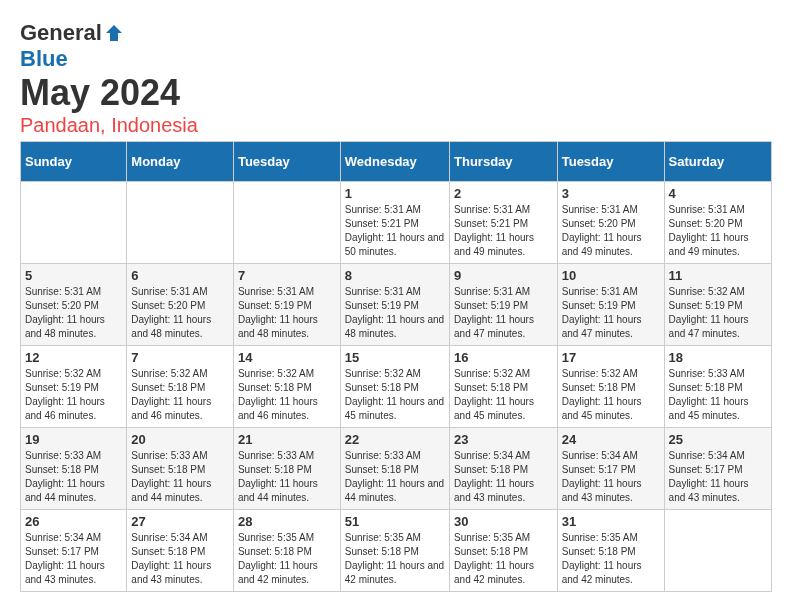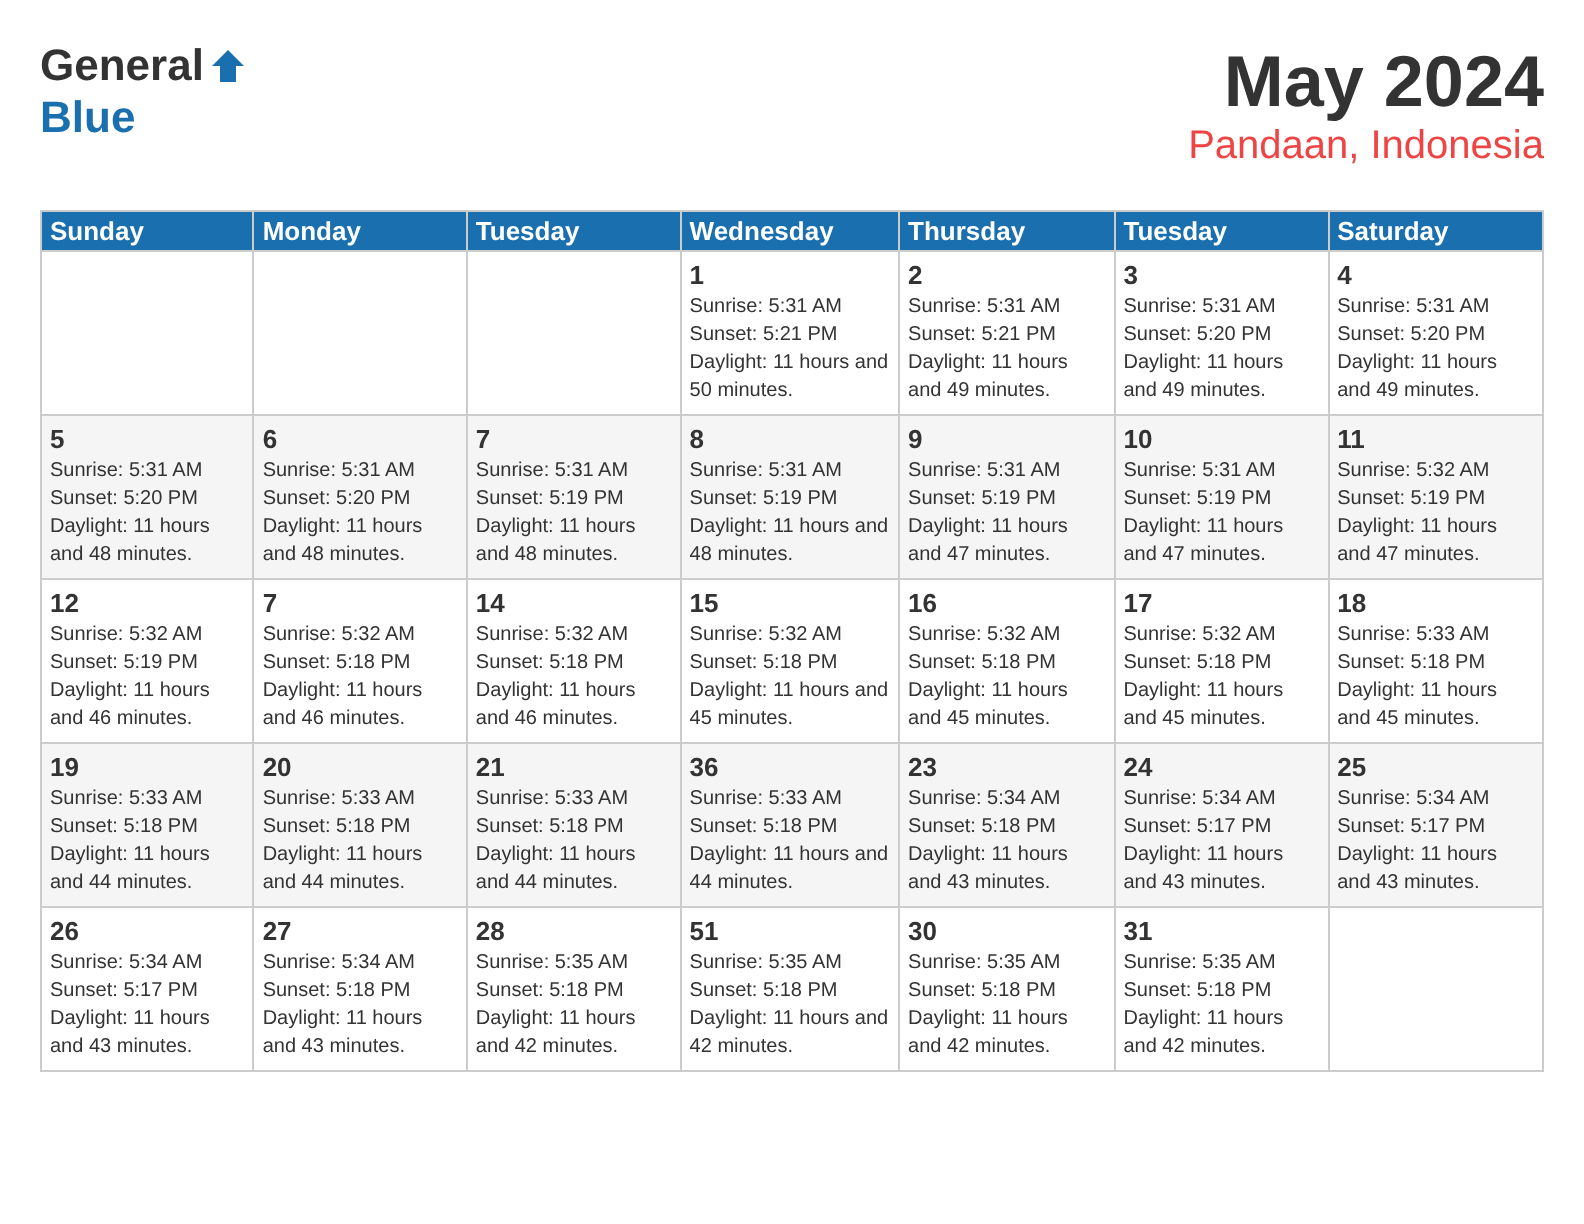--- a/index.html
+++ b/index.html
@@ -7,21 +7,22 @@
       font-family: Arial, sans-serif;
       background: #fff;
       width: 792px;
       min-height: 612px;
       padding: 20px;
     }
     .header {
       display: flex;
       justify-content: space-between;
       align-items: flex-start;
-      margin-bottom: 20px;
+      margin-bottom: 4px;
+      flex-direction: column;
     }
     .logo {
       display: flex;
       flex-direction: column;
       align-items: flex-start;
     }
     .logo-text {
       display: flex;
       align-items: center;
     }
@@ -34,39 +35,38 @@
       font-size: 22px;
       font-weight: bold;
       color: #1a6faf;
     }
     .logo-icon {
       width: 20px;
       height: 20px;
       margin-left: 2px;
     }
     .title-area {
-      text-align: right;
     }
     .month-title {
       font-size: 36px;
       font-weight: bold;
       color: #333;
     }
     .location {
       font-size: 20px;
       color: #ef4444;
     }
     .calendar {
       width: 100%;
       border-collapse: collapse;
     }
     .calendar th {
       background-color: #1a6faf;
       color: white;
-      padding: 2px 4px;
+      padding: 12px 4px;
       font-size: 13px;
       font-weight: bold;
       text-align: left;
       border: 1px solid #ccc;
     }
     .calendar td {
       vertical-align: top;
       border: 1px solid #ccc;
       padding: 4px;
       width: 113px;
@@ -253,21 +253,21 @@
 Sunset: 5:18 PM
 Daylight: 11 hours and 44 minutes.</div>
         </td>
         <td>
           <div class="day-number">21</div>
           <div class="day-info" style="white-space: pre-line;">Sunrise: 5:33 AM
 Sunset: 5:18 PM
 Daylight: 11 hours and 44 minutes.</div>
         </td>
         <td>
-          <div class="day-number">36</div>
+          <div class="day-number">22</div>
           <div class="day-info" style="white-space: pre-line;">Sunrise: 5:33 AM
 Sunset: 5:18 PM
 Daylight: 11 hours and 44 minutes.</div>
         </td>
         <td>
           <div class="day-number">23</div>
           <div class="day-info" style="white-space: pre-line;">Sunrise: 5:34 AM
 Sunset: 5:18 PM
 Daylight: 11 hours and 43 minutes.</div>
         </td>

